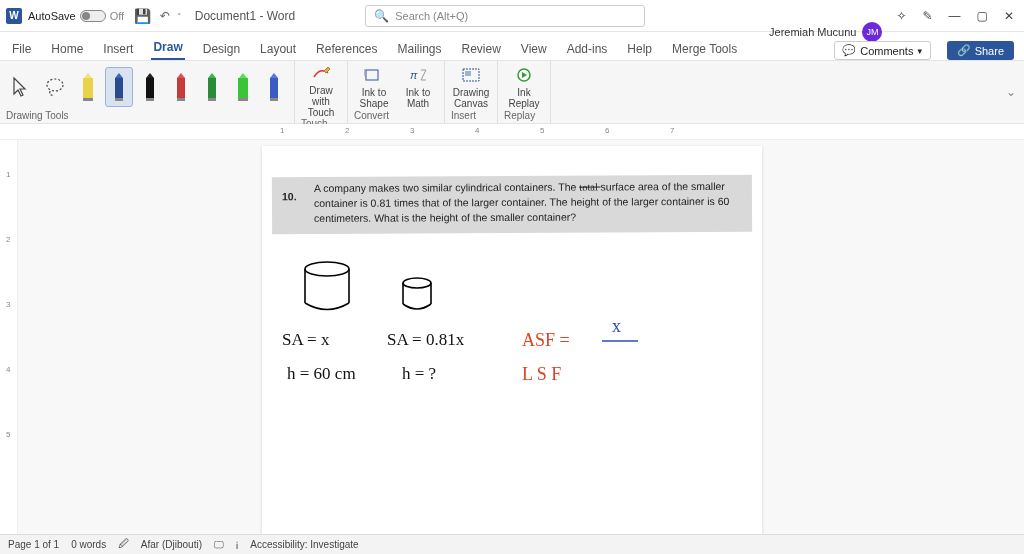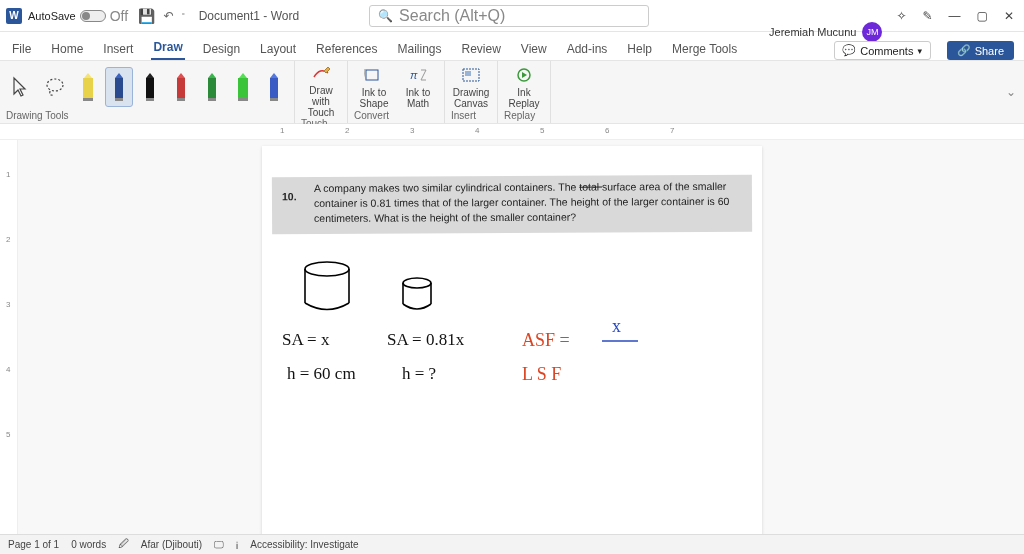--- a/index.html
+++ b/index.html
@@ -47,21 +47,21 @@
 .ruler { height: 16px; background: #fff; border-bottom: 1px solid #eee; position: relative; font-size: 8px; color: #888; }
 .ruler .tick { position: absolute; top: 2px; }
 
 
 .page-area { flex: 1; background: #f8f8f8; overflow: hidden; display: flex; justify-content: center; position: relative; }
 .left-ruler { width: 18px; position: absolute; left: 0; top: 0; bottom: 0; background: #fff; border-right: 1px solid #eee; font-size: 8px; color: #888; }
 .left-ruler .vt { position: absolute; left: 6px; }
 .page { width: 500px; background: #fff; margin-top: 6px; box-shadow: 0 1px 3px rgba(0,0,0,0.15); position: relative; height: 410px; }
 .problem { margin: 30px 10px 0 10px; background: #d9d9d9; padding: 4px 10px 8px 42px; font-size: 10.5px; font-family: Georgia, serif; color: #222; line-height: 14px; position: relative; transform: rotate(-0.3deg); }
 .problem .num { position: absolute; left: 10px; top: 12px; font-weight: bold; }
-.problem .strike { text-decoration: line-through; }
+.problem .strike { text-decoration: line-through; font-family: Liberation Serif, serif; }
 
 
 .ink { position: absolute; left: 0; top: 0; width: 100%; height: 100%; }
 .ink .red { font-family: "Comic Sans MS", cursive; color: #d42; position: absolute; font-size: 18px; }
 .ink .blk { font-family: "Comic Sans MS", cursive; color: #111; position: absolute; font-size: 17px; }
 .cylinder svg { stroke: #000; fill: none; stroke-width: 1.6; }
 
 
 .statusbar { height: 20px; background: #f3f3f3; border-top: 1px solid #ddd; display: flex; align-items: center; padding: 0 8px; font-size: 10px; color: #444; gap: 12px; }
 .statusbar .spacer { flex: 1; }
@@ -70,31 +70,31 @@
 .statusbar .slider::after { content: ""; width: 6px; height: 10px; background: #888; position: absolute; left: 50%; top: -4px; }
 </style>
 </head>
 <body>
 
 <div class="titlebar">
   <div class="word-icon">W</div>
   <div class="autosave">
     <span>AutoSave</span>
     <div class="toggle"></div>
-    <span style="font-size:14px;color:#888">Off</span>
+    <span style="font-size:11px;color:#888">Off</span>
   </div>
   <div class="qat">
     <span class="save">💾</span>
     <span style="color:#666">↶</span>
     <span style="color:#888;font-size:9px">⁼</span>
   </div>
   <div class="doc-title">Document1 - Word</div>
   <div class="search">
     <span>🔍</span>
-    <span style="font-size:16px">Search (Alt+Q)</span>
+    <span style="font-size:11px">Search (Alt+Q)</span>
   </div>
   <div class="spacer"></div>
   <div class="user">
     <span>Jeremiah Mucunu</span>
     <div class="avatar">
         <span>JM</span>
       </div>
   </div>
   <div class="win-controls">
     <span>✧</span>

